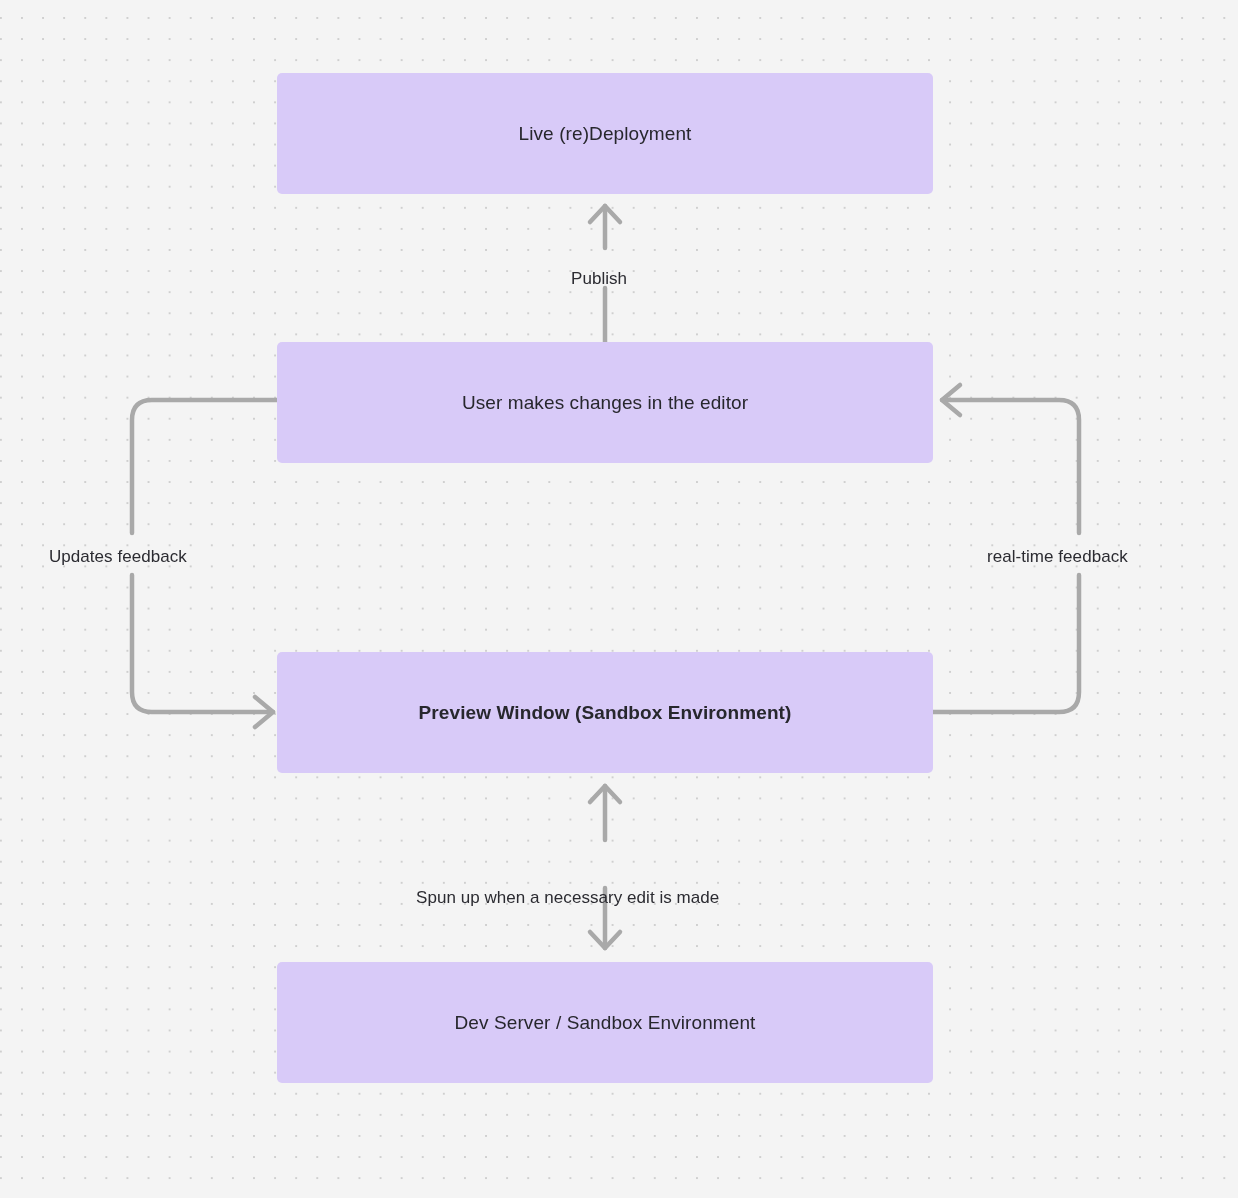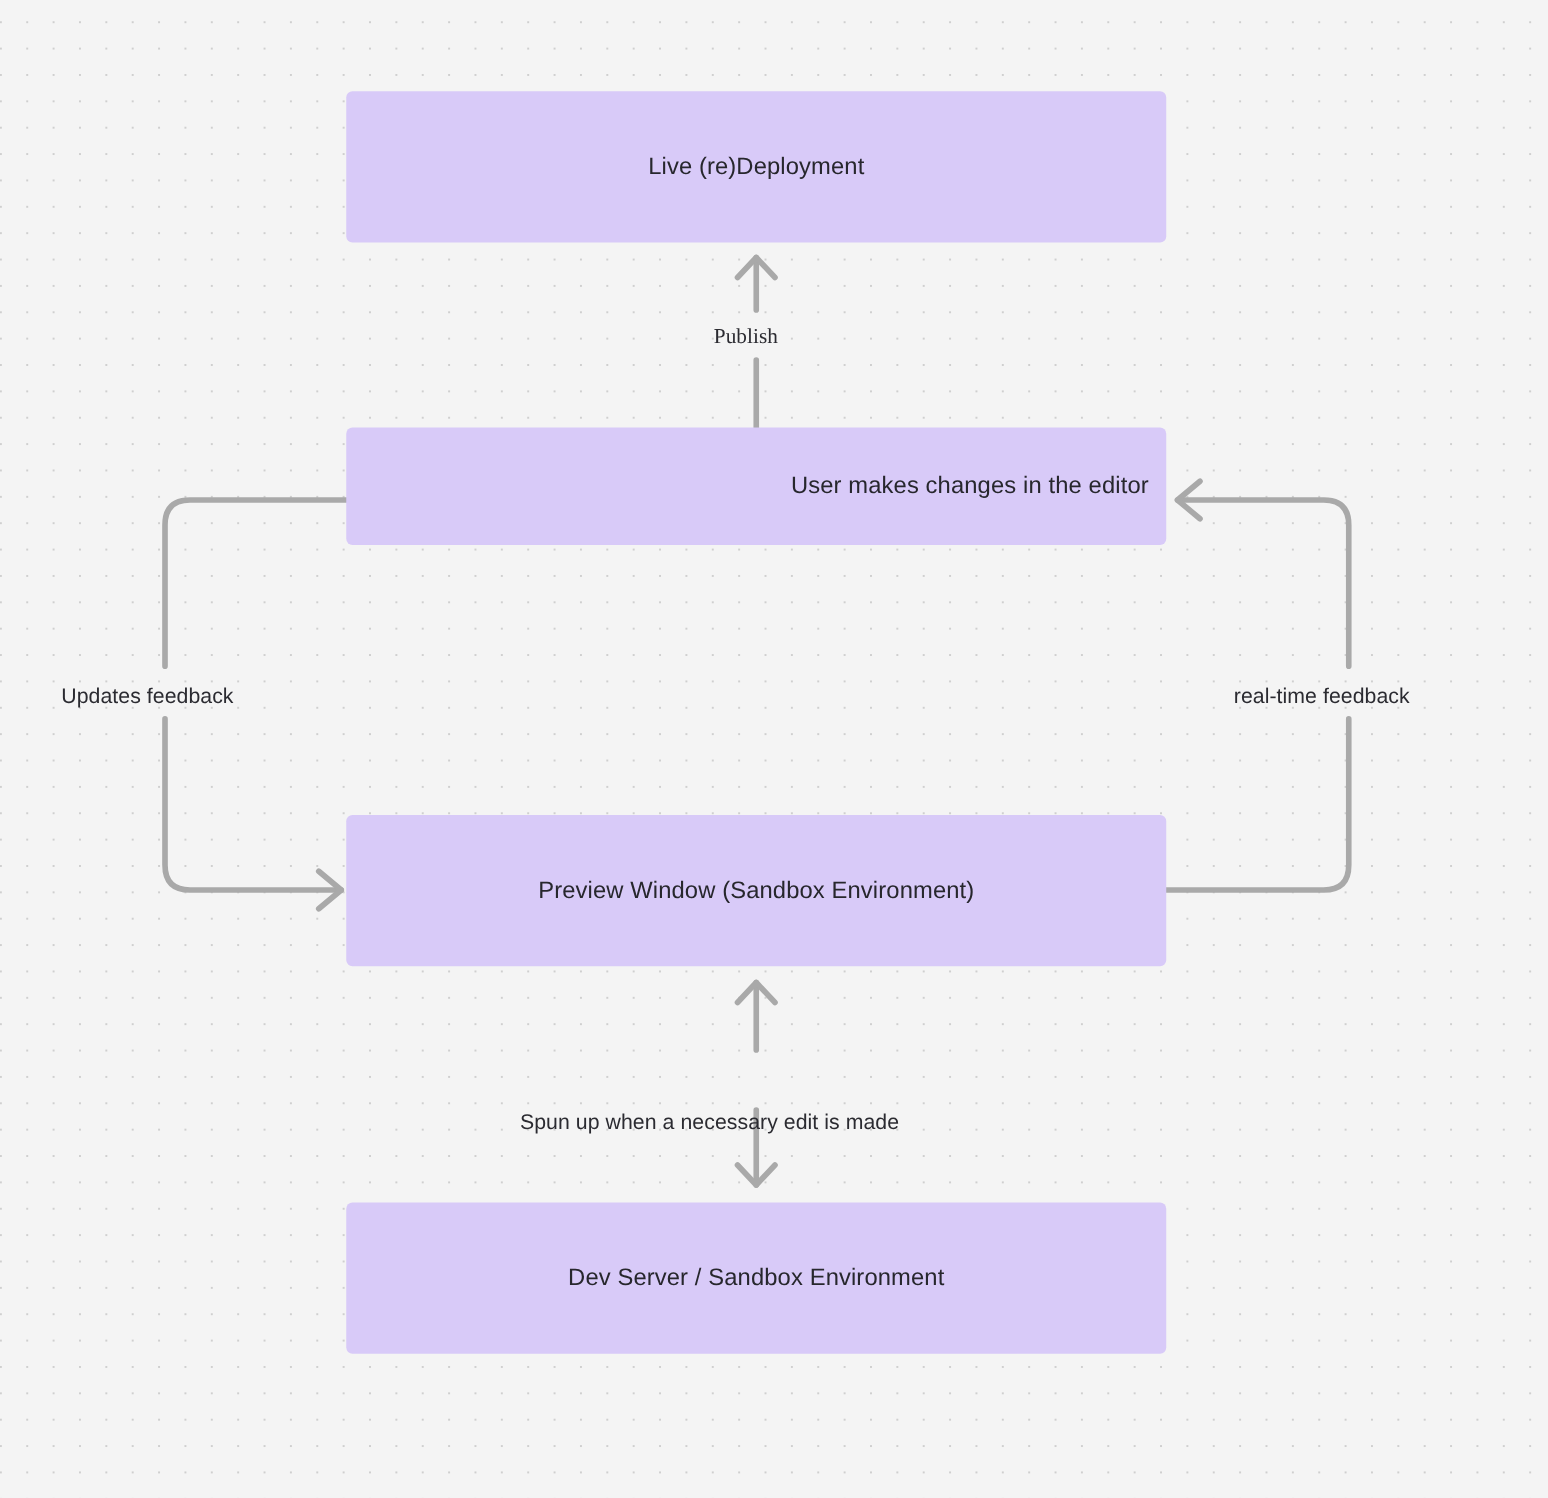--- a/index.html
+++ b/index.html
@@ -51,26 +51,26 @@
   .edge-label {
     position: absolute;
     font-size: 17px;
     line-height: 20px;
     color: #2b2b31;
     white-space: nowrap;
     letter-spacing: 0.05px;
   }
   
   #node-live       { left: 277px; top: 73px;  width: 656px; height: 121px; }
-  #node-editor     { left: 277px; top: 342px; width: 656px; height: 94px; justify-content: flex-end; }
-  #node-preview    { left: 277px; top: 652px; width: 656px; height: 121px; }
+  #node-editor     { left: 277px; top: 342px; width: 656px; height: 121px; }
+  #node-preview    { left: 277px; top: 652px; width: 656px; height: 121px; font-weight: bold; }
   #node-devserver  { left: 277px; top: 962px; width: 656px; height: 121px; }
 
   
-  #label-publish          { left: 571px; top: 259px; font-family: Liberation Serif, serif; }
+  #label-publish          { left: 571px; top: 269px; }
   #label-updates          { left: 49px;  top: 547px; }
   #label-realtime         { left: 987px; top: 547px; text-align: center; }
   #label-spun-up          { left: 416px; top: 856px; margin-top: 32px; }
 </style>
 </head>
 <body>
 
 <div id="canvas">
 
   <svg class="edges" viewBox="0 0 1238 1198" width="1238" height="1198" xmlns="http://www.w3.org/2000/svg">

